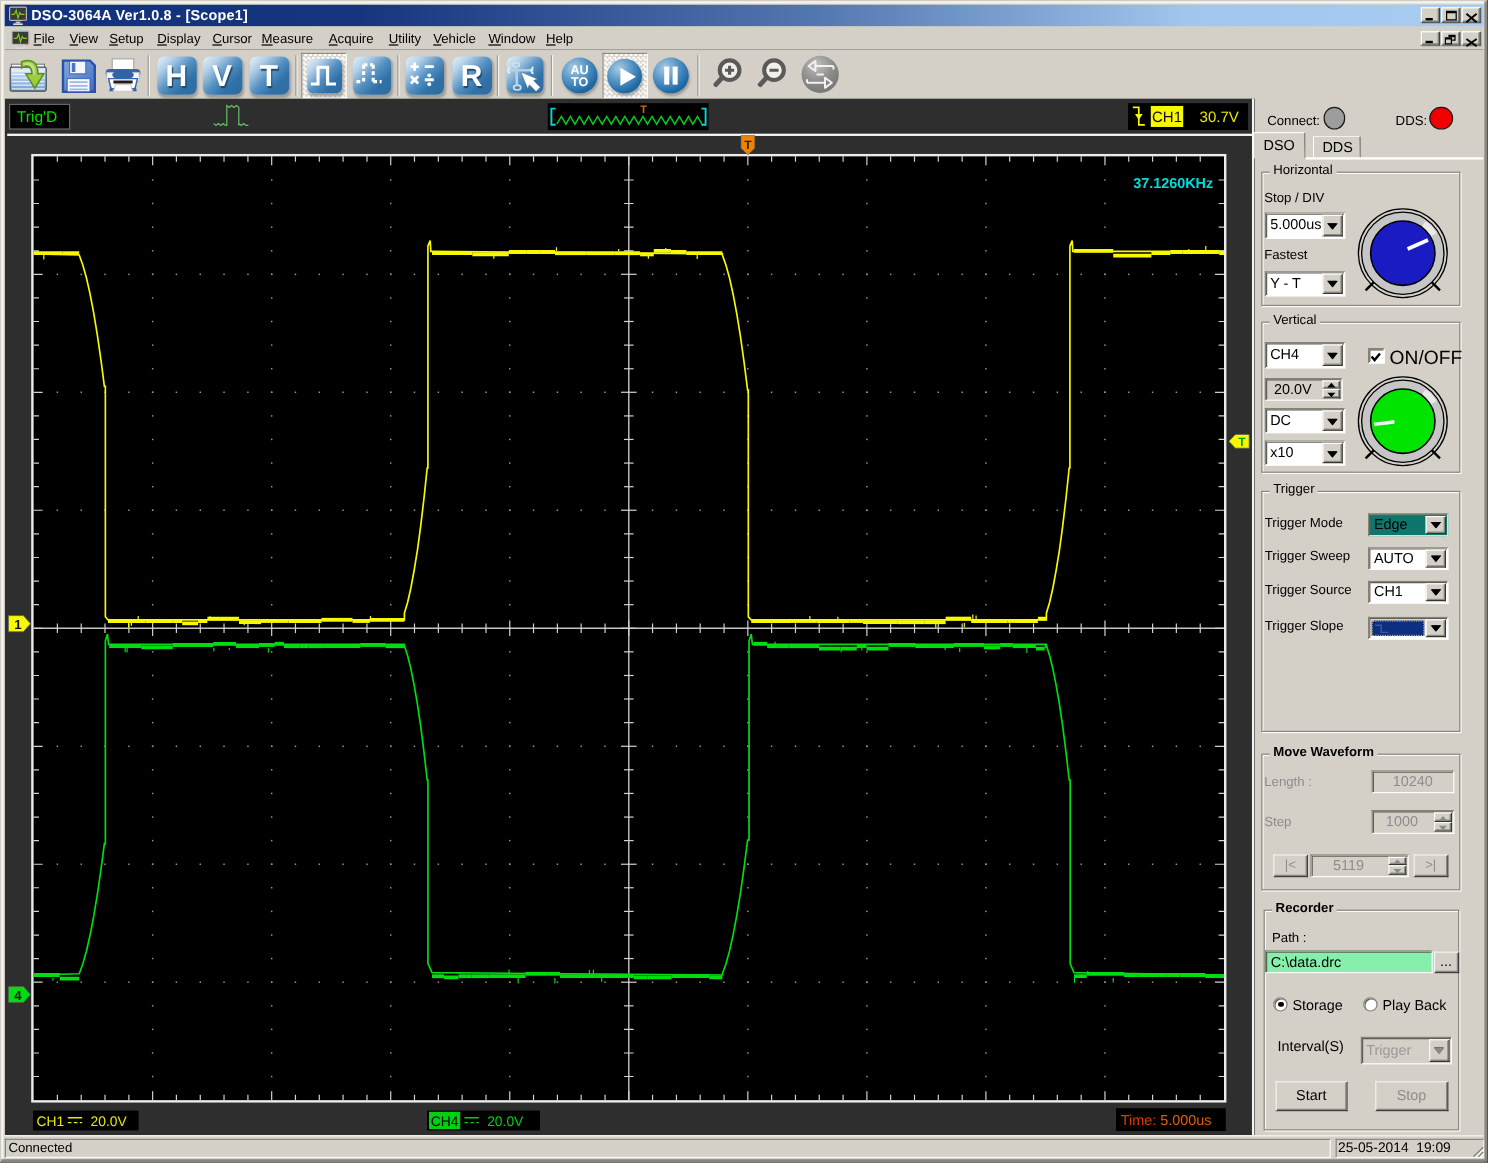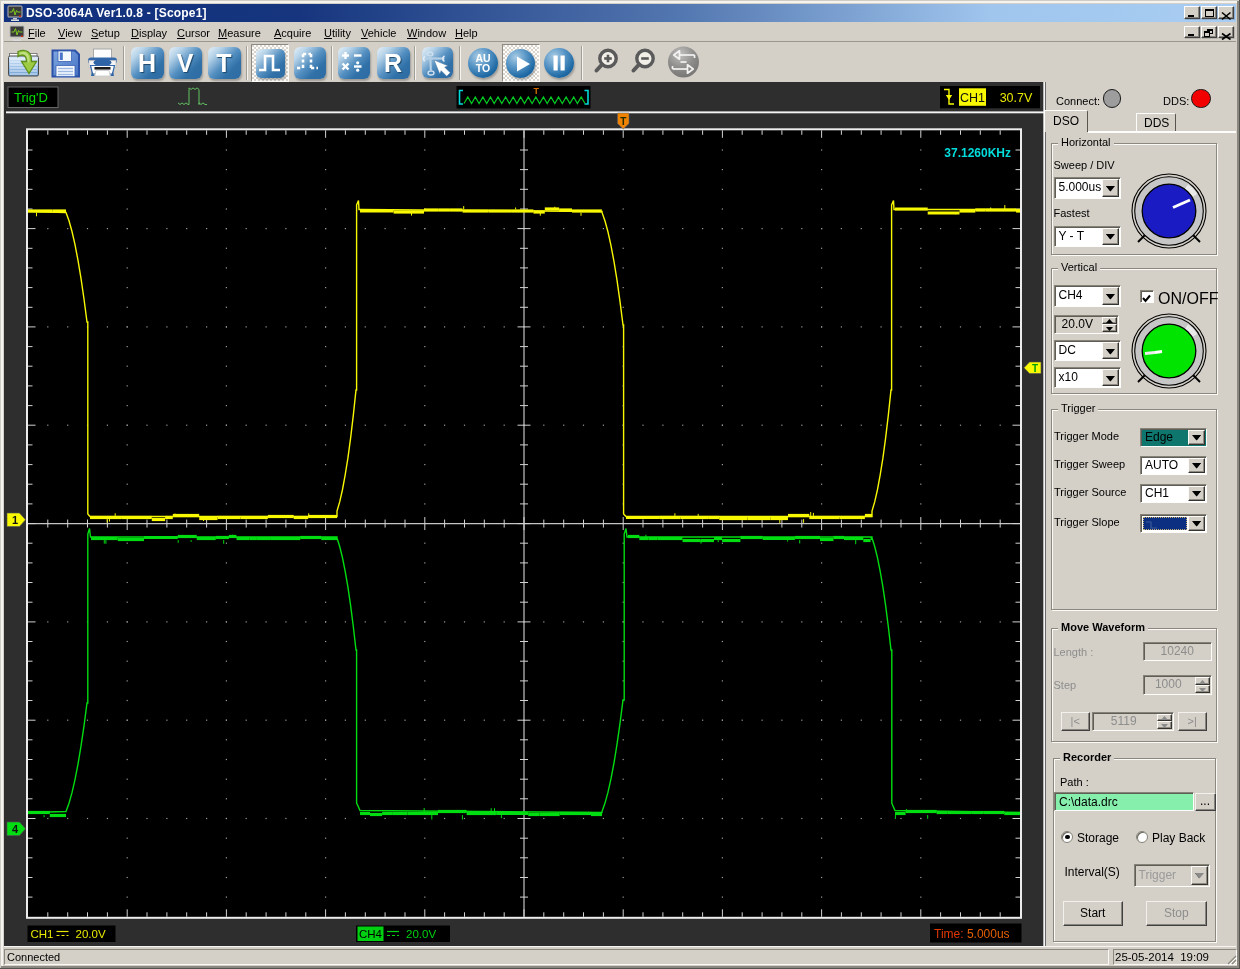--- a/index.html
+++ b/index.html
@@ -1289,28 +1289,28 @@
     <text x="930" y="855.5" font-size="12" fill="#e03800">Time: <tspan fill="#e55f00">5.000us</tspan></text>
   </svg>
 <div class="abs" style="left:1046px;top:82px;width:190px;height:864px;background:#d4d0c8"></div>
 <div class="lbl" style="left:1056px;top:95px">Connect:</div>
 <div class="abs" style="left:1102.5px;top:89px;width:18.5px;height:18.5px;border-radius:50%;background:#9d9d9d;border:1.6px solid #1a1a1a"></div>
 <div class="lbl" style="left:1163px;top:95px">DDS:</div>
 <div class="abs" style="left:1191px;top:88.5px;width:19.5px;height:19.5px;border-radius:50%;background:#f20000;border:1.6px solid #1a1a1a"></div>
 <div class="abs" style="left:1044px;top:110px;width:44px;height:22px;background:#d4d0c8;border:1px solid #fdfdfb;border-bottom:none;border-right:1.6px solid #57554e;border-top-right-radius:2px">
     <div style="position:absolute;left:8px;top:3px;font-size:12px">DSO</div>
   </div>
-<div class="abs" style="left:1136px;top:113px;width:40px;height:19px;background:#d4d0c8;border:1px solid #fdfdfb;border-bottom:none;border-right:1.6px solid #57554e;border-top-right-radius:2px">
+<div class="abs" style="left:1094px;top:113px;width:40px;height:19px;background:#d4d0c8;border:1px solid #fdfdfb;border-bottom:none;border-right:1.6px solid #57554e;border-top-right-radius:2px">
     <div style="position:absolute;left:7px;top:2px;font-size:12px">DDS</div>
   </div>
 <div class="abs" style="left:1088px;top:131.4px;width:148px;height:1.6px;background:#fdfdfb"></div>
 <div class="grp" style="left:1051px;top:143px;width:166px;height:112px">
     <span>Horizontal</span>
   </div>
-<div class="lbl" style="left:1053.5px;top:158.5px">Sweep / DIV</div>
+<div class="lbl" style="left:1053.5px;top:158.5px">Stop / DIV</div>
 <div class="sunken" style="left:1053.5px;top:177px;width:67px;height:21.5px;background:#fff">
     <div style="position:absolute;left:4px;top:2.25px;font-size:12px;color:#000">5.000us</div>
     <div class="combo-btn" style="width:30.5px;max-width:17px"></div>
     <svg class="abs" style="right:5px;top:7.75px" width="9" height="6">
       <polygon points="0,0 9,0 4.5,5.5" fill="#000"></polygon>
     </svg>
   </div>
 <div class="lbl" style="left:1053.5px;top:206.5px">Fastest</div>
 <div class="sunken" style="left:1053.5px;top:225.5px;width:67px;height:21.5px;background:#fff">
     <div style="position:absolute;left:4px;top:2.25px;font-size:12px;color:#000">Y - T</div>

